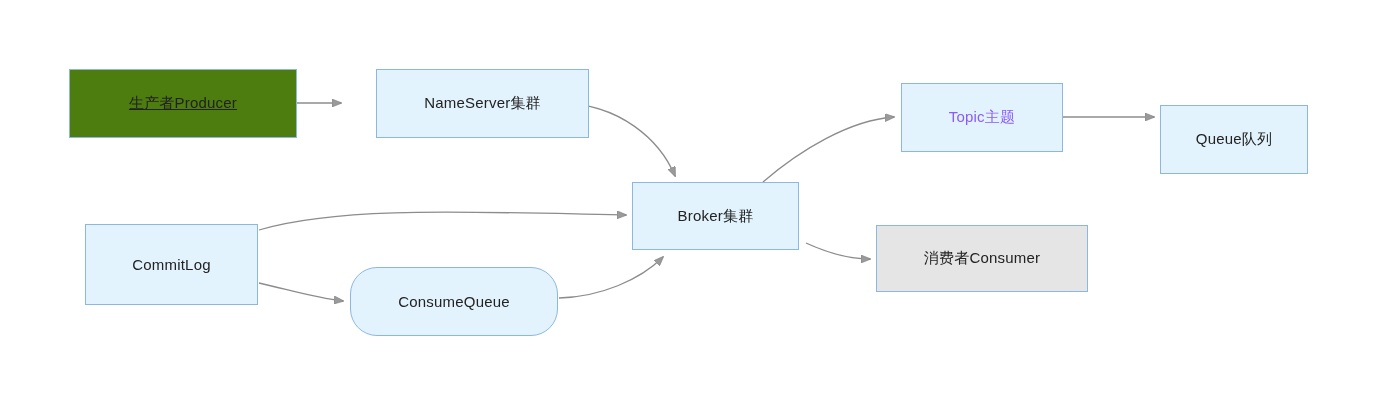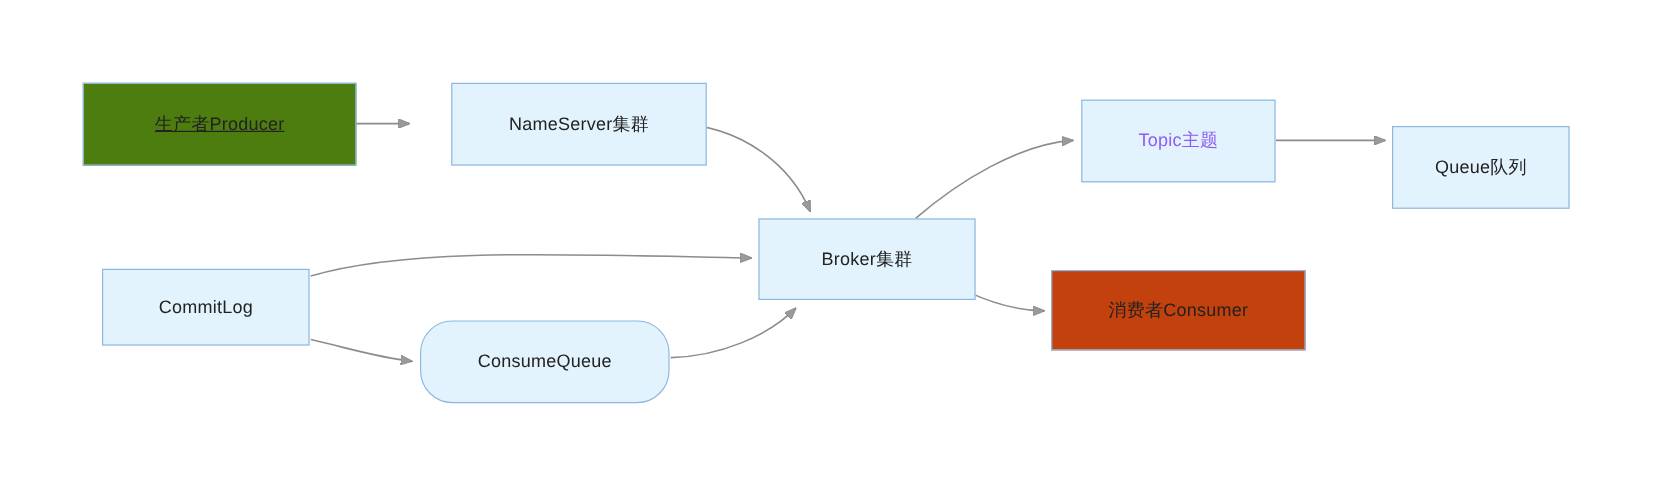--- a/index.html
+++ b/index.html
@@ -48,27 +48,27 @@
       </div>
       <div class="node" style="left: 366px; top: 69px; width: 213px; height: 69px; background: rgb(227, 243, 253); border-color: rgb(140, 184, 224); color: rgb(34, 34, 34); margin-left: 10px;">
         <span class="node-label">NameServer集群</span>
       </div>
       <div class="node" style="left: 901px; top: 83px; width: 162px; height: 69px; background: rgb(227, 243, 253); border-color: rgb(140, 184, 224); color: #8b5cf6;">
         <span class="node-label">Topic主题</span>
       </div>
       <div class="node" style="left: 1160px; top: 83px; width: 148px; height: 69px; background: rgb(227, 243, 253); border-color: rgb(140, 184, 224); color: rgb(34, 34, 34); margin-top: 22px;">
         <span class="node-label">Queue队列</span>
       </div>
-      <div class="node" style="left: 632px; top: 182px; width: 181px; height: 68px; background: rgb(227, 243, 253); border-color: rgb(140, 184, 224); color: rgb(34, 34, 34);">
+      <div class="node" style="left: 632px; top: 182px; width: 167px; height: 68px; background: rgb(227, 243, 253); border-color: rgb(140, 184, 224); color: rgb(34, 34, 34);">
         <span class="node-label">Broker集群</span>
       </div>
-      <div class="node" style="left: 85px; top: 224px; width: 173px; height: 64px; background: rgb(227, 243, 253); border-color: rgb(140, 184, 224); color: rgb(34, 34, 34);">
+      <div class="node" style="left: 85px; top: 224px; width: 173px; height: 81px; background: rgb(227, 243, 253); border-color: rgb(140, 184, 224); color: rgb(34, 34, 34);">
         <span class="node-label">CommitLog</span>
       </div>
-      <div class="node" style="left: 876px; top: 225px; width: 212px; height: 67px; background: #c2410c; border-color: rgb(140, 184, 224); color: rgb(34, 34, 34);">
+      <div class="node" style="left: 876px; top: 225px; width: 212px; height: 67px; background: #e5e5e5; border-color: rgb(140, 184, 224); color: rgb(34, 34, 34);">
         <span class="node-label">消费者Consumer</span>
       </div>
       <div class="node" style="left: 350px; top: 267px; width: 208px; height: 69px; background: rgb(227, 243, 253); border-color: rgb(140, 184, 224); color: rgb(34, 34, 34); border-radius: 27px;">
         <span class="node-label">ConsumeQueue</span>
       </div>
     </div>
 
 </div>
 
 </body></html>

